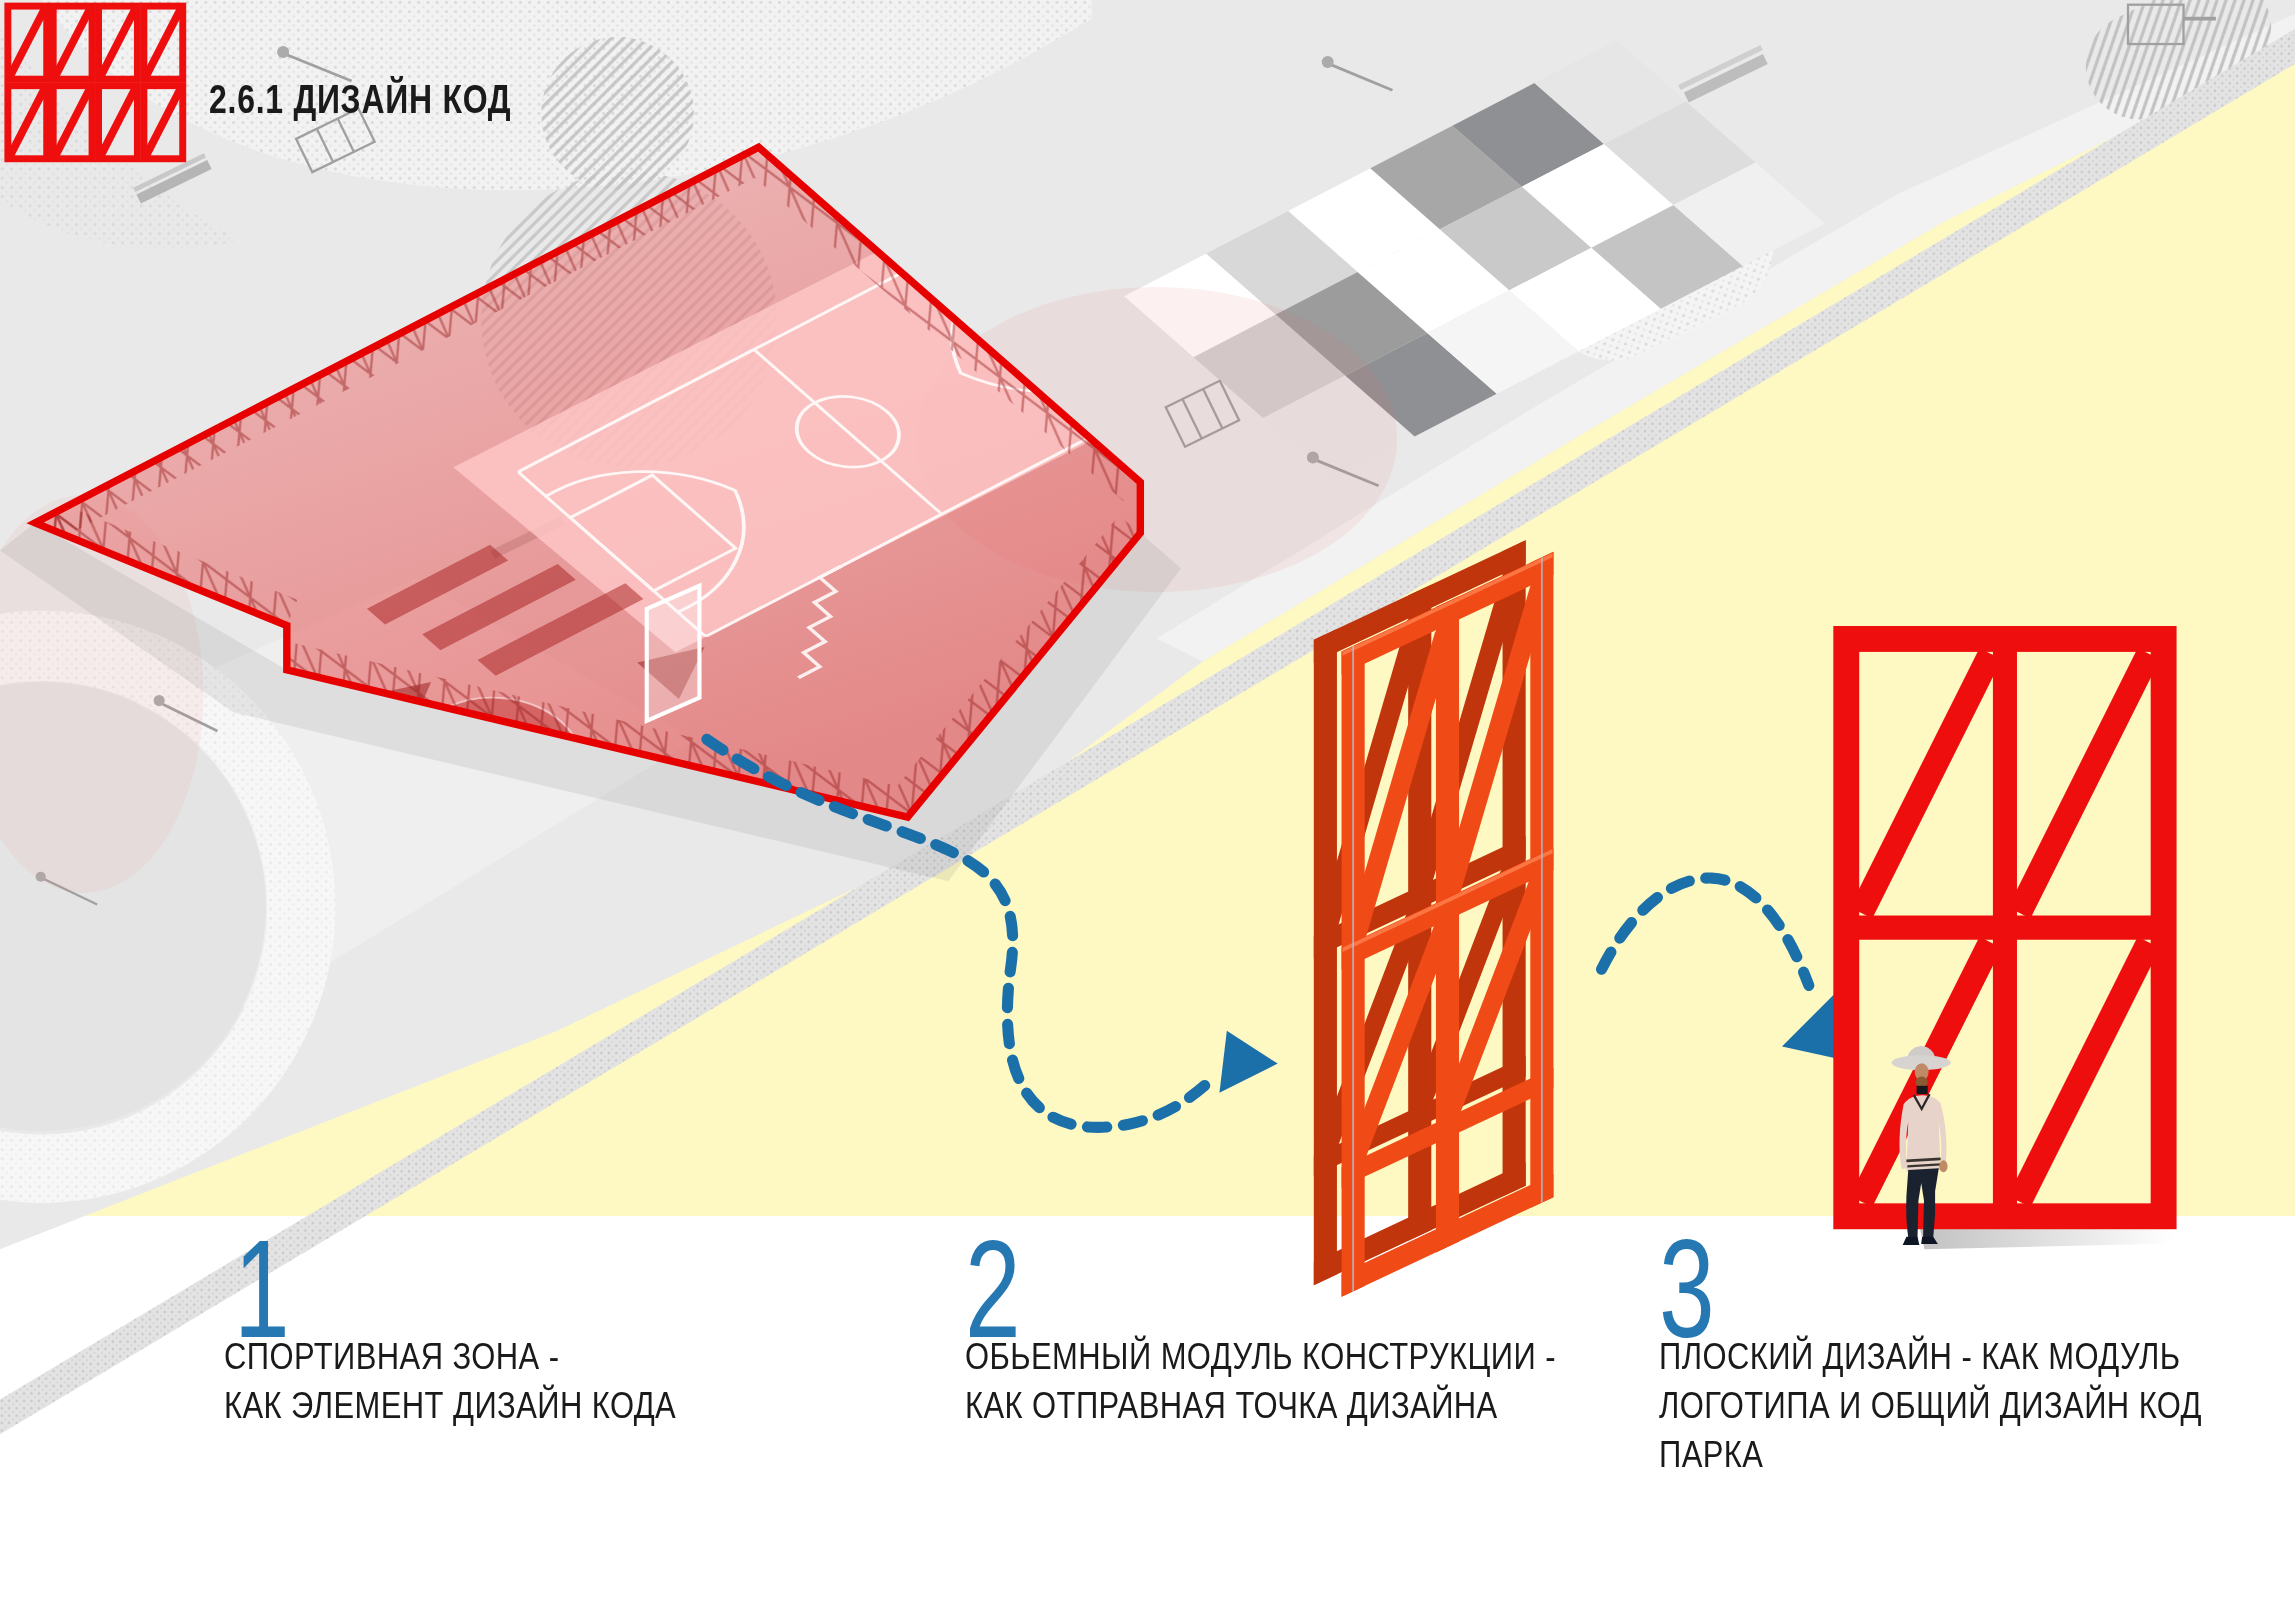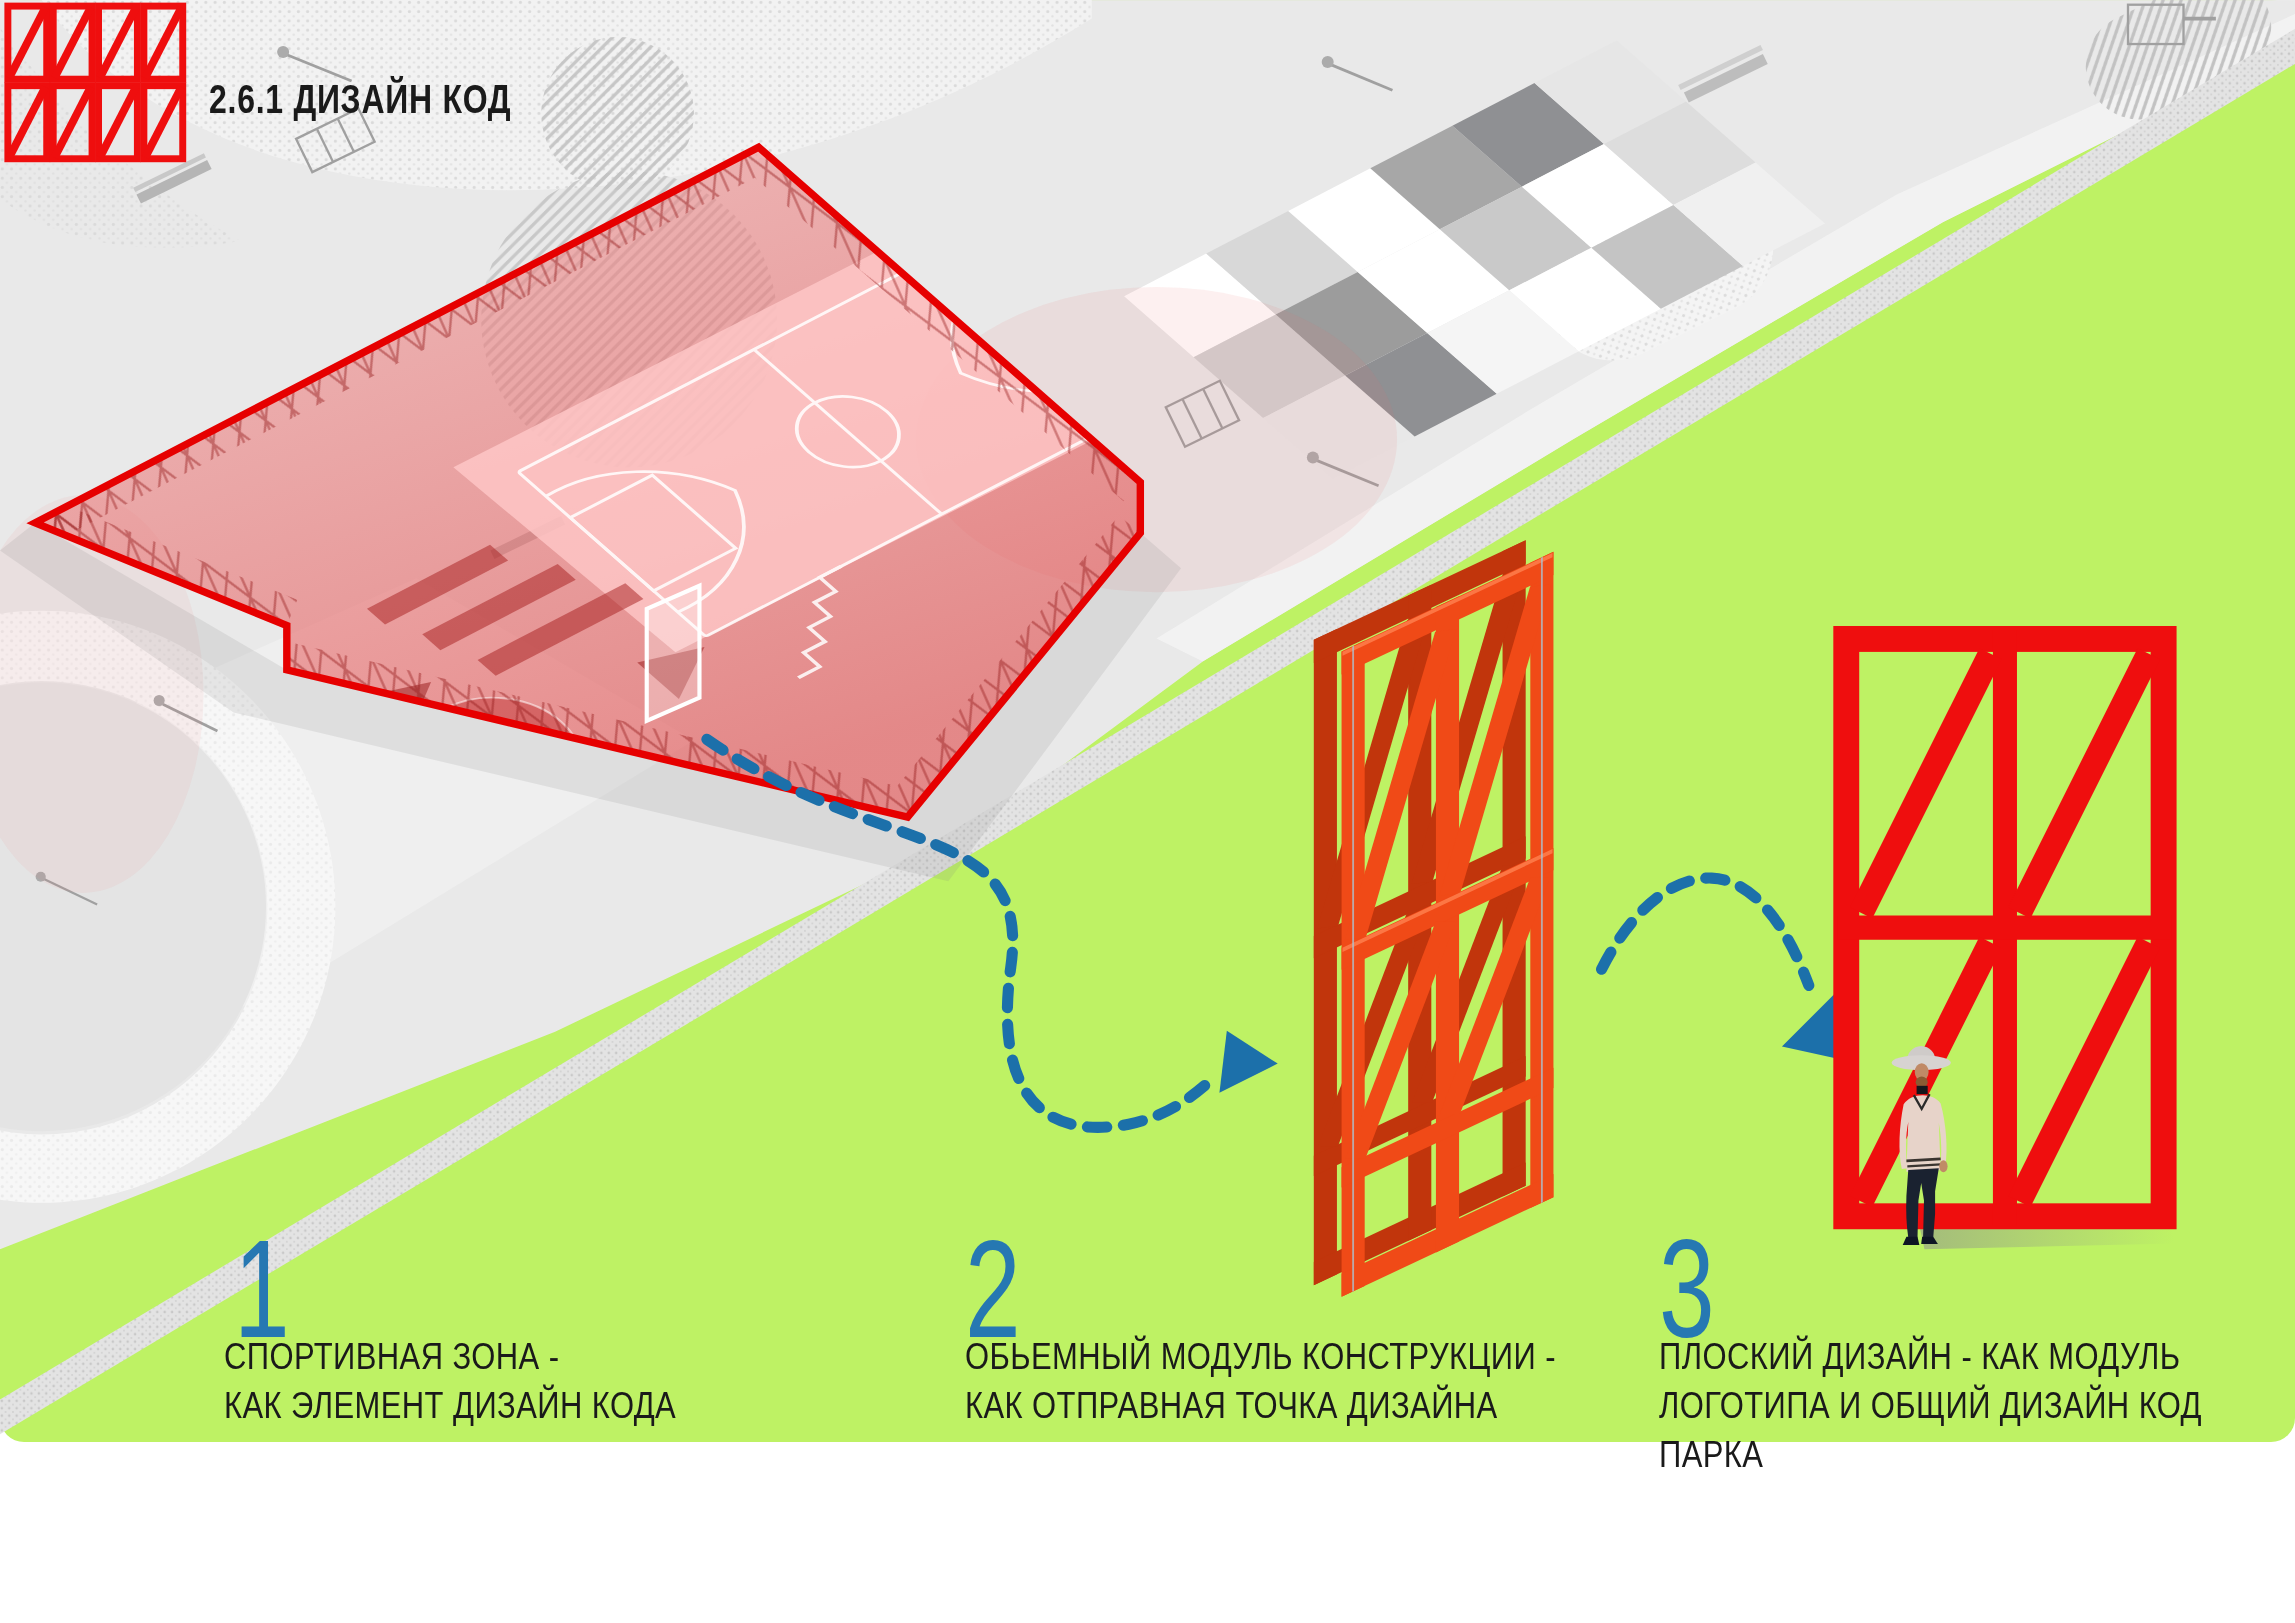--- a/index.html
+++ b/index.html
@@ -1,17 +1,17 @@
 <!DOCTYPE html>
 <html style="--red: #EF0E0E; --outline-red: #E60000; --blue: #1C70AA; --number-blue: #2678B2; --module-orange: #F04A17; --module-orange-dark: #C1350C; --text: #1A1A1A; --bg-gray: #E9E9E9;font-size:7.4px"><head>
 <meta charset="utf-8">
 <style>
   html,body{margin:0;padding:0;background:#fff;}
   body{width:2295px;height:1623px;overflow:hidden;font-family:"Liberation Sans",sans-serif;}
-  .canvas{position:relative;width:2295px;height:1442px;background:#bef264;border-radius:24px;}
+  .canvas{position:relative;width:2295px;height:1216px;background:#fef9c3;}
   .scene{position:absolute;left:0;top:0;}
   .page-title{
     position:absolute;left:209px;top:77px;
     font-size:40px;font-weight:700;color:var(--text,#141414);
     letter-spacing:0.9px;white-space:nowrap;
     transform:scaleX(0.80);transform-origin:left top;
   }
   .step-number{
     position:absolute;
     font-size:139px;line-height:1;font-weight:400;

